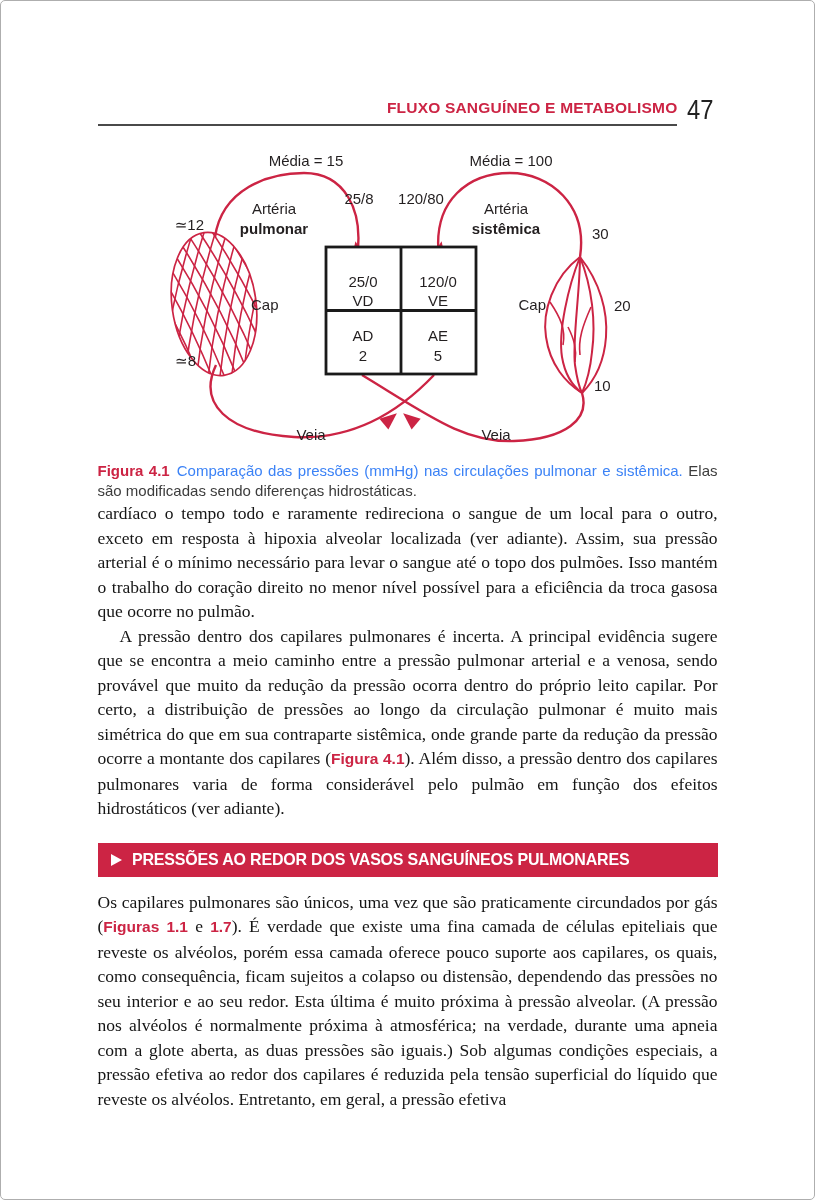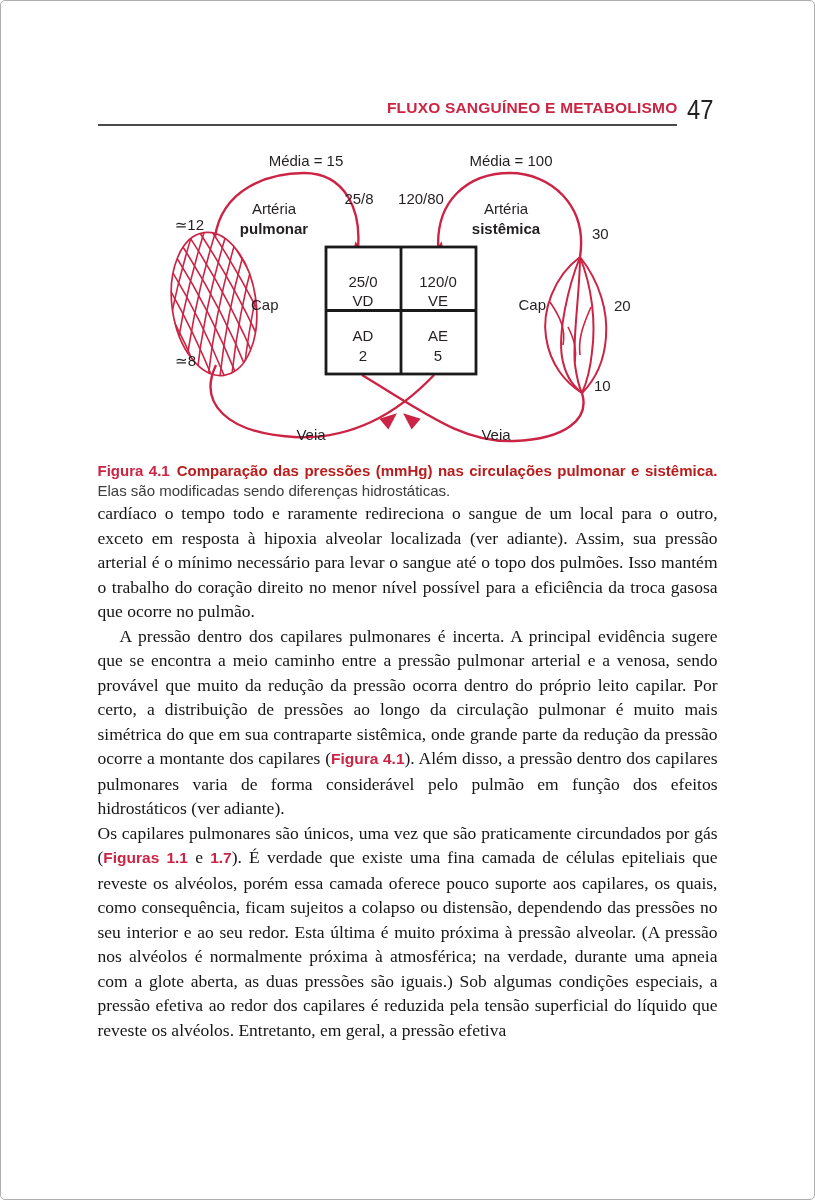--- a/index.html
+++ b/index.html
@@ -38,21 +38,21 @@
   .fig-svg text {
     font-family:"Liberation Sans", sans-serif;
     font-size:15px; fill:#231f20;
   }
   .fig-svg text.b { font-weight:700; }
   figcaption {
     margin-top:4px;
     font-size:15px; line-height:20px; text-align:justify;
   }
   .cap-label { color:#CC2444; font-weight:700; margin-right:7px; }
-  .cap-bold  { font-weight:700; color:#b91c1c; }
+  .cap-bold  { font-weight:400; color:#3b82f6; }
   .cap-rest  { color:#3c3c3c; }
 
   
   main { }
   .para {
     font-family:"Liberation Serif", serif;
     font-size:17.5px; line-height:24.5px;
     text-align:justify; color:#151515;
   }
   .para.indent { text-indent:22px; }
@@ -172,17 +172,21 @@
     <figcaption>
       <span class="cap-label">Figura 4.1</span><span class="cap-bold">Comparação das pressões (mmHg) nas circulações pulmonar e sistêmica.</span><span class="cap-rest"> Elas são modificadas sendo diferenças hidrostáticas.</span>
     </figcaption>
   </figure>
 
   <main>
     <p class="para">cardíaco o tempo todo e raramente redireciona o sangue de um local para o outro, exceto em resposta à hipoxia alveolar localizada (ver adiante). Assim, sua pressão arterial é o mínimo necessário para levar o sangue até o topo dos pulmões. Isso mantém o trabalho do coração direito no menor nível possível para a eficiência da troca gasosa que ocorre no pulmão.</p>
 
     <p class="para indent"><span>A pressão dentro dos capilares pulmonares é incerta. A principal evidência sugere que se encontra a meio caminho entre a pressão pulmonar arterial e a venosa, sendo provável que muito da redução da pressão ocorra dentro do próprio leito capilar. Por certo, a distribuição de pressões ao longo da circulação pulmonar é muito mais simétrica do que em sua contraparte sistêmica, onde grande parte da redução da pressão ocorre a montante dos capilares (</span><span class="ref">Figura 4.1</span><span>). Além disso, a pressão dentro dos capilares pulmonares varia de forma considerável pelo pulmão em função dos efeitos hidrostáticos (ver adiante).</span></p>
 
+    <div class="section-banner">
+      <span class="tri"></span>
+      <span class="banner-text">PRESSÕES AO REDOR DOS VASOS SANGUÍNEOS PULMONARES</span>
+    </div>
 
     <p class="para"><span>Os capilares pulmonares são únicos, uma vez que são praticamente circundados por gás (</span><span class="ref">Figuras 1.1</span><span> e </span><span class="ref">1.7</span><span>). É verdade que existe uma fina camada de células epiteliais que reveste os alvéolos, porém essa camada oferece pouco suporte aos capilares, os quais, como consequência, ficam sujeitos a colapso ou distensão, dependendo das pressões no seu interior e ao seu redor. Esta última é muito próxima à pressão alveolar. (A pressão nos alvéolos é normalmente próxima à atmosférica; na verdade, durante uma apneia com a glote aberta, as duas pressões são iguais.) Sob algumas condições especiais, a pressão efetiva ao redor dos capilares é reduzida pela tensão superficial do líquido que reveste os alvéolos. Entretanto, em geral, a pressão efetiva</span></p>
   </main>
 
 </div>
 
 </body></html>

